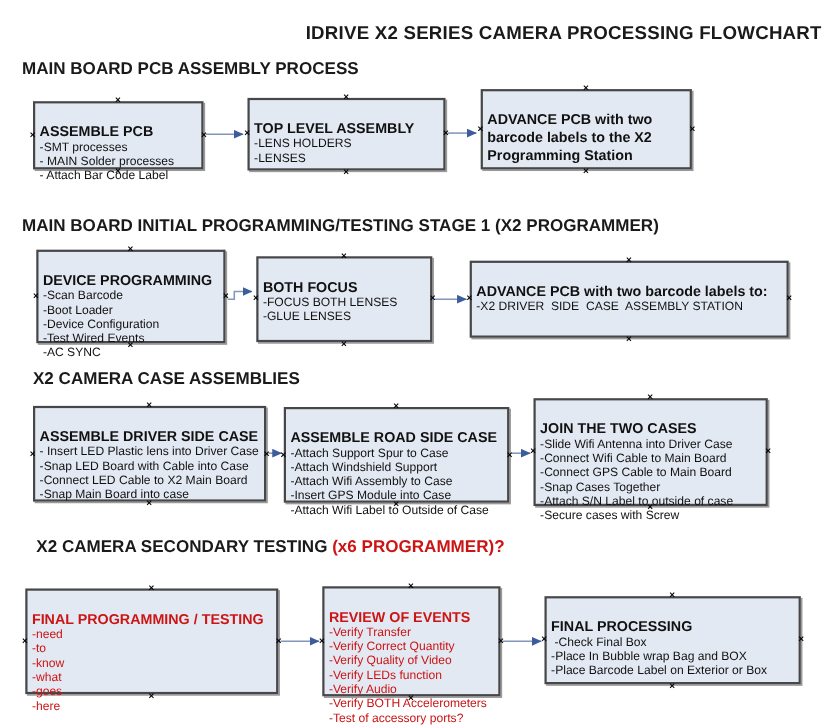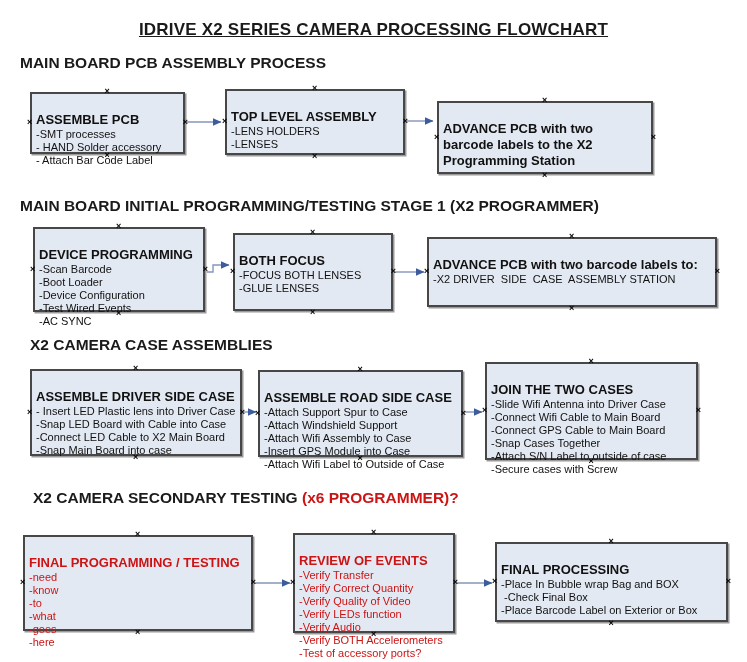--- a/index.html
+++ b/index.html
@@ -1,22 +1,22 @@
 <!DOCTYPE html>
 <html><head>
 <meta charset="utf-8">
 <style>
   html,body{margin:0;padding:0;background:#ffffff;}
   #canvas{
     position:relative;width:747px;height:662px;background:#ffffff;
     font-family:"Liberation Sans",sans-serif;color:#111;overflow:hidden;
   }
   .doc-title{
-    position:absolute;top:20px;left:0;width:747px;text-align:center;
-    font-size:17px;font-weight:bold;letter-spacing:.2px;color:#1a1a1a;text-decoration:underline;
+    position:absolute;top:20px;left:0;width:747px;text-align:right;
+    font-size:17px;font-weight:bold;letter-spacing:.2px;color:#1a1a1a;
   }
   .sec-heading{
     position:absolute;font-size:15.5px;font-weight:bold;color:#1a1a1a;white-space:nowrap;text-align:right;
   }
   .sec-heading .red{color:#cc1414;}
   .box{
     position:absolute;background:#e3e9f3;border:2px solid #474747;
     box-shadow:1.5px 1.5px 0 #9a9a9a;padding:18px 4px;box-sizing:border-box;
   }
   .box-title{font-size:13px;font-weight:bold;line-height:16px;white-space:pre-wrap;}
@@ -61,35 +61,35 @@
     <polyline points="457,583 492,583" fill="none" stroke="#8496ba" stroke-width="1.4" marker-end="url(#arw)"></polyline>
   </svg>
 
   <div class="box" style="left:30px;top:92px;width:155px;height:62px">
     <span class="cp cp-n"></span>
       <span class="cp cp-s"></span>
       <span class="cp cp-w"></span>
       <span class="cp cp-e"></span>
     <div class="box-title">ASSEMBLE PCB</div>
     <div class="bi">-SMT processes</div>
-    <div class="bi">- HAND Solder accessory</div>
+    <div class="bi">- MAIN Solder processes</div>
     <div class="bi">- Attach Bar Code Label</div>
   </div>
 
   <div class="box" style="left:225px;top:89px;width:180px;height:66px">
     <span class="cp cp-n"></span>
       <span class="cp cp-s"></span>
       <span class="cp cp-w"></span>
       <span class="cp cp-e"></span>
     <div class="box-title">TOP LEVEL ASSEMBLY</div>
     <div class="bi">-LENS HOLDERS</div>
     <div class="bi">-LENSES</div>
   </div>
 
-  <div class="box" style="left:437px;top:101px;width:216px;height:73px">
+  <div class="box" style="left:437px;top:81px;width:192px;height:73px">
     <span class="cp cp-n"></span>
       <span class="cp cp-s"></span>
       <span class="cp cp-w"></span>
       <span class="cp cp-e"></span>
     <div class="box-title">ADVANCE PCB with two barcode labels to the X2 Programming Station</div>
   </div>
 
   <div class="box" style="left:33px;top:227px;width:172px;height:85px">
     <span class="cp cp-n"></span>
       <span class="cp cp-s"></span>
@@ -161,22 +161,22 @@
     <div class="bi">-Secure cases with Screw</div>
   </div>
 
   <div class="box red-box" style="left:23px;top:535px;width:230px;height:96px">
     <span class="cp cp-n"></span>
       <span class="cp cp-s"></span>
       <span class="cp cp-w"></span>
       <span class="cp cp-e"></span>
     <div class="box-title">FINAL PROGRAMMING / TESTING</div>
     <div class="bi">-need</div>
+    <div class="bi">-to</div>
     <div class="bi">-know</div>
-    <div class="bi">-to</div>
     <div class="bi">-what</div>
     <div class="bi">-goes</div>
     <div class="bi">-here</div>
   </div>
 
   <div class="box red-box" style="left:293px;top:533px;width:162px;height:100px">
     <span class="cp cp-n"></span>
       <span class="cp cp-s"></span>
       <span class="cp cp-w"></span>
       <span class="cp cp-e"></span>
@@ -189,18 +189,18 @@
     <div class="bi">-Verify BOTH Accelerometers</div>
     <div class="bi">-Test of accessory ports?</div>
   </div>
 
   <div class="box" style="left:495px;top:542px;width:233px;height:80px">
     <span class="cp cp-n"></span>
       <span class="cp cp-s"></span>
       <span class="cp cp-w"></span>
       <span class="cp cp-e"></span>
     <div class="box-title">FINAL PROCESSING</div>
+    <div class="bi"> -Check Final Box</div>
     <div class="bi">-Place In Bubble wrap Bag and BOX</div>
-    <div class="bi"> -Check Final Box</div>
     <div class="bi">-Place Barcode Label on Exterior or Box</div>
   </div>
 
 </div>
 
 </body></html>

